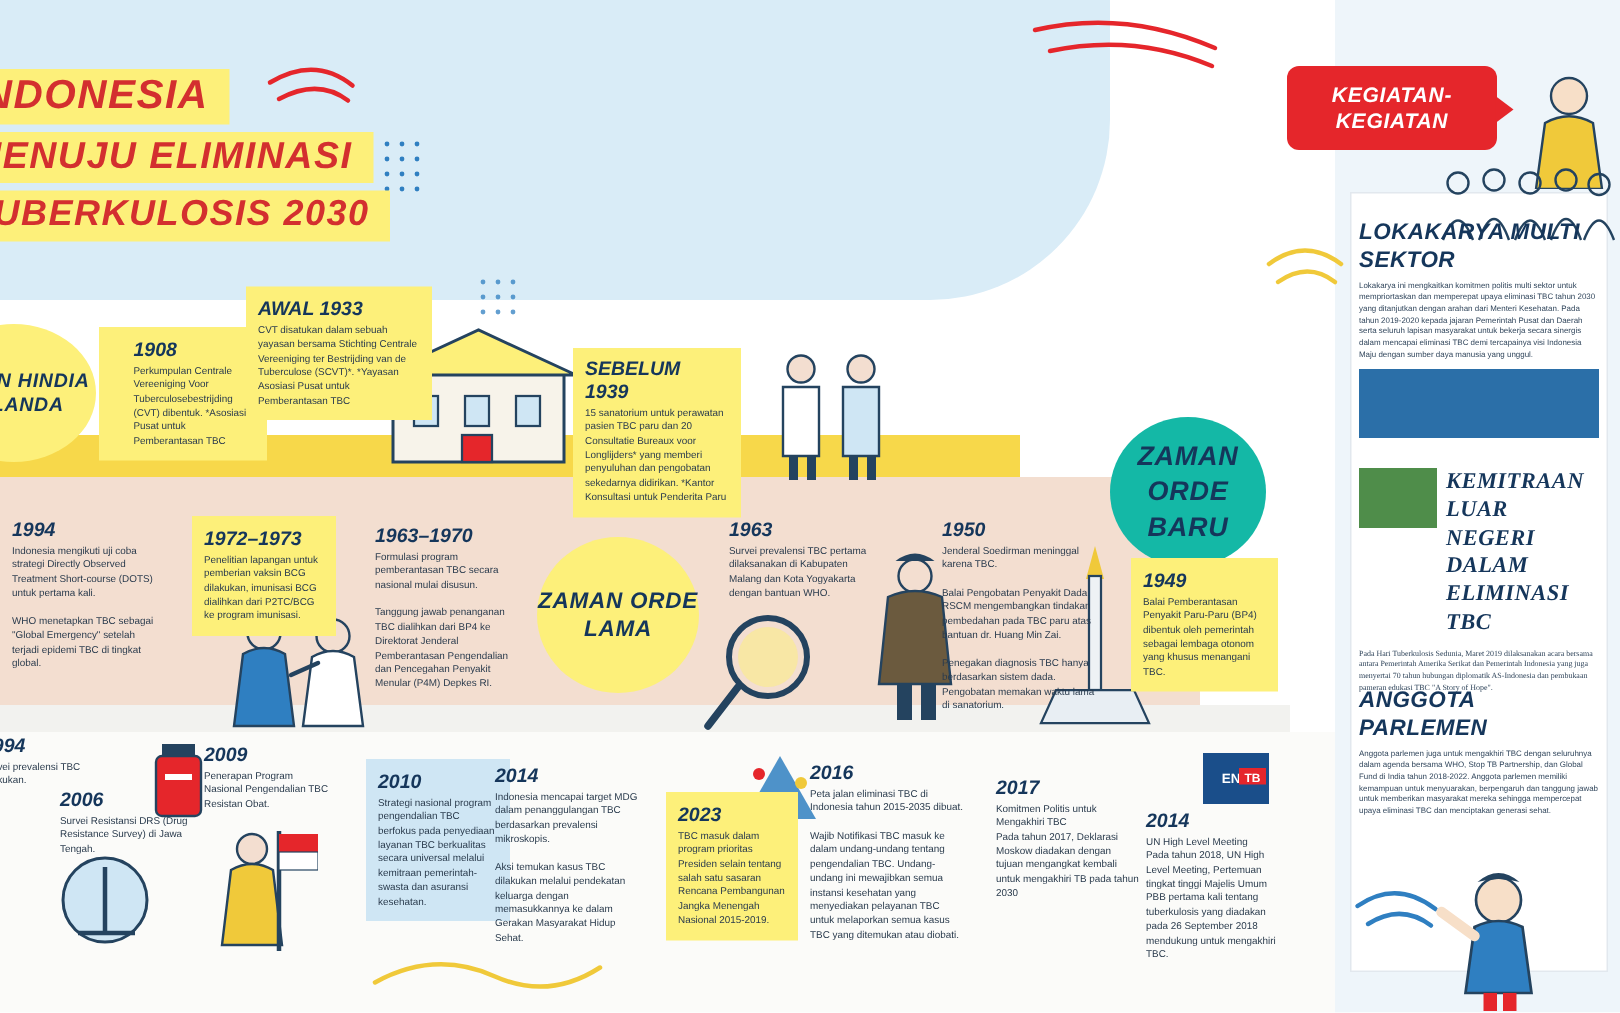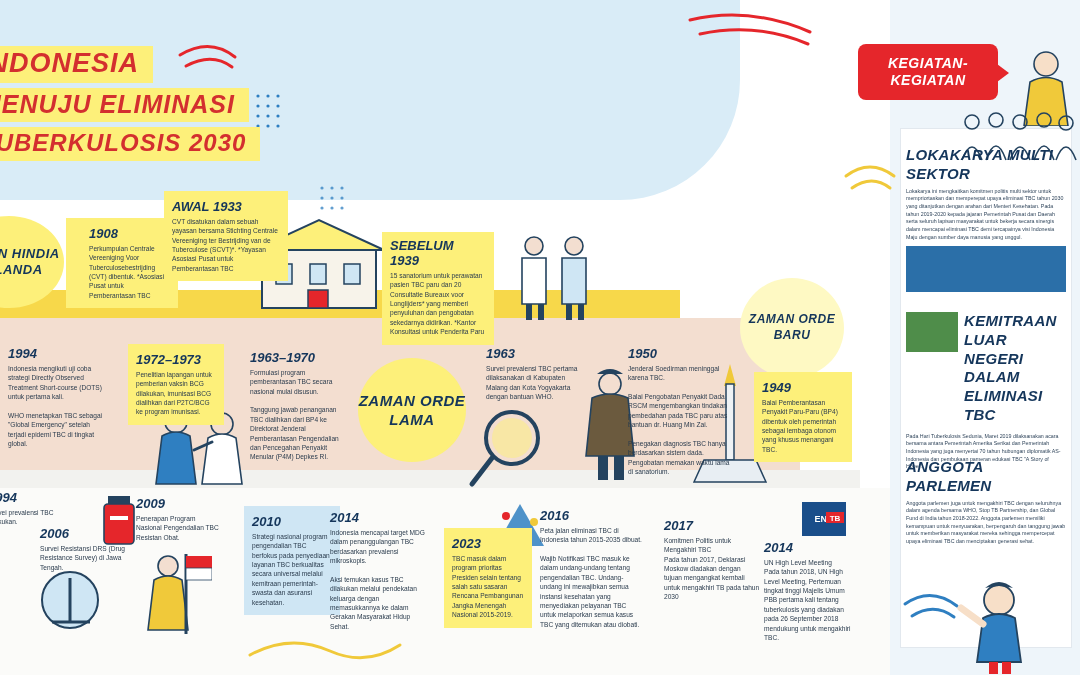--- a/index.html
+++ b/index.html
@@ -60,22 +60,22 @@
   }
   .era-hindia {
     left:-46px; top:216px; width:110px; height:92px; background:#fdf07a;
     font-size:13px; line-height:1.25;
   }
   .era-lama {
     left:358px; top:358px; width:108px; height:104px; background:#fdf07a;
     font-size:15px; line-height:1.3;
   }
   .era-baru {
-    left:740px; top:278px; width:104px; height:100px; background:#fef9c3;
-    font-size:12px; line-height:1.3;
+    left:740px; top:278px; width:104px; height:100px; background:#14b8a6;
+    font-size:18px; line-height:1.3;
   }
 
   
   .card { position:absolute; }
   .card .yr {
     font-weight:bold; font-style:italic; font-size:13px; color:#15365b;
     display:inline-block; margin-bottom:3px;
   }
   .card .body {
     font-size:6.6px; line-height:1.42; color:#2a3b4d; width:100%;
@@ -390,21 +390,21 @@
   </div>
 
   <div class="keg-badge">KEGIATAN-KEGIATAN</div>
 
   <div class="rail-card" style="top:146px;">
     <h4>LOKAKARYA MULTI SEKTOR</h4>
     <p>Lokakarya ini mengkaitkan komitmen politis multi sektor untuk mempriortaskan dan memperepat upaya eliminasi TBC tahun 2030 yang ditanjutkan dengan arahan dari Menteri Kesehatan. Pada tahun 2019-2020 kepada jajaran Pemerintah Pusat dan Daerah serta seluruh lapisan masyarakat untuk bekerja secara sinergis dalam mencapai eliminasi TBC demi tercapainya visi Indonesia Maju dengan sumber daya manusia yang unggul.</p>
     <div class="rail-photo blue"></div>
   </div>
 
-  <div class="rail-card" style="top:312px;">
+  <div class="rail-card" style="top:312px;font-family:Liberation Serif, serif;">
     <div style="display:flex;gap:6px;align-items:flex-start;">
       <div class="rail-photo green" style="width:52px;height:40px;margin-top:0;"></div>
       <h4 style="flex:1;">KEMITRAAN LUAR NEGERI DALAM ELIMINASI TBC</h4>
     </div>
     <p style="margin-top:4px;">Pada Hari Tuberkulosis Sedunia, Maret 2019 dilaksanakan acara bersama antara Pemerintah Amerika Serikat dan Pemerintah Indonesia yang juga menyertai 70 tahun hubungan diplomatik AS-Indonesia dan pembukaan pameran edukasi TBC "A Story of Hope".</p>
   </div>
 
   <div class="rail-card" style="top:458px;">
     <h4>ANGGOTA PARLEMEN</h4>
     <p>Anggota parlemen juga untuk mengakhiri TBC dengan seluruhnya dalam agenda bersama WHO, Stop TB Partnership, dan Global Fund di India tahun 2018-2022. Anggota parlemen memiliki kemampuan untuk menyuarakan, berpengaruh dan tanggung jawab untuk memberikan masyarakat mereka sehingga mempercepat upaya eliminasi TBC dan menciptakan generasi sehat.</p>

